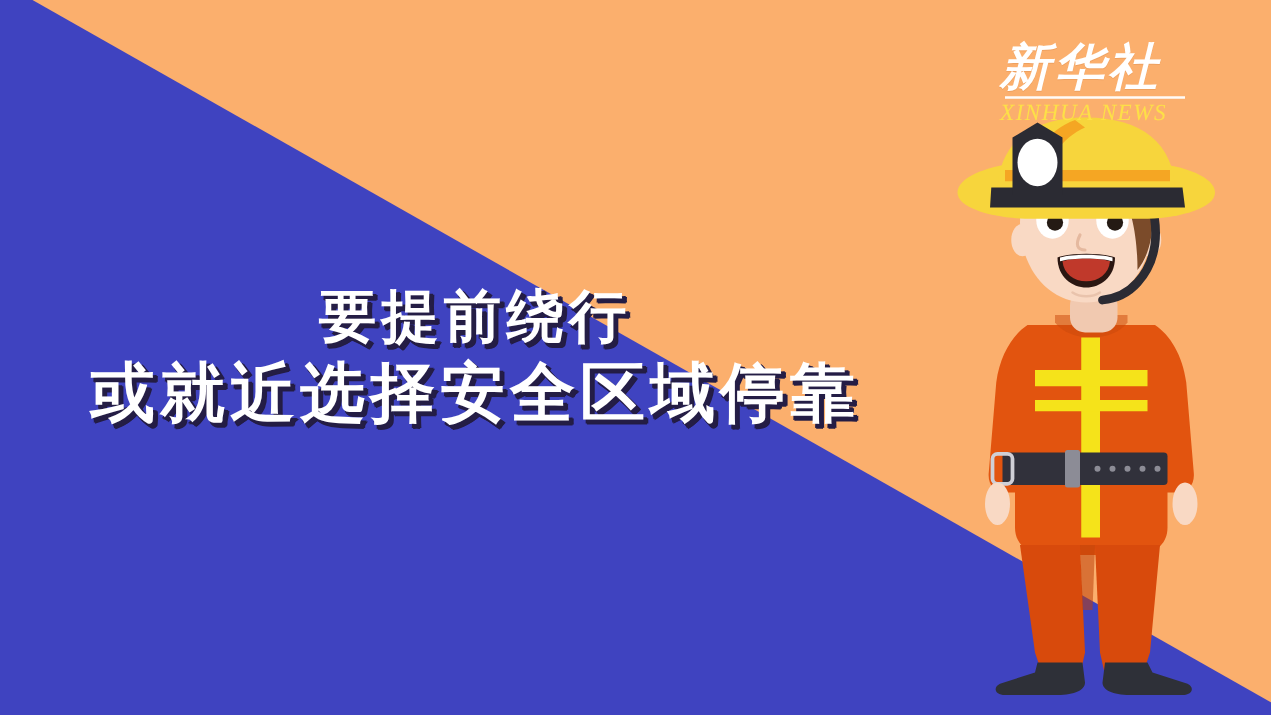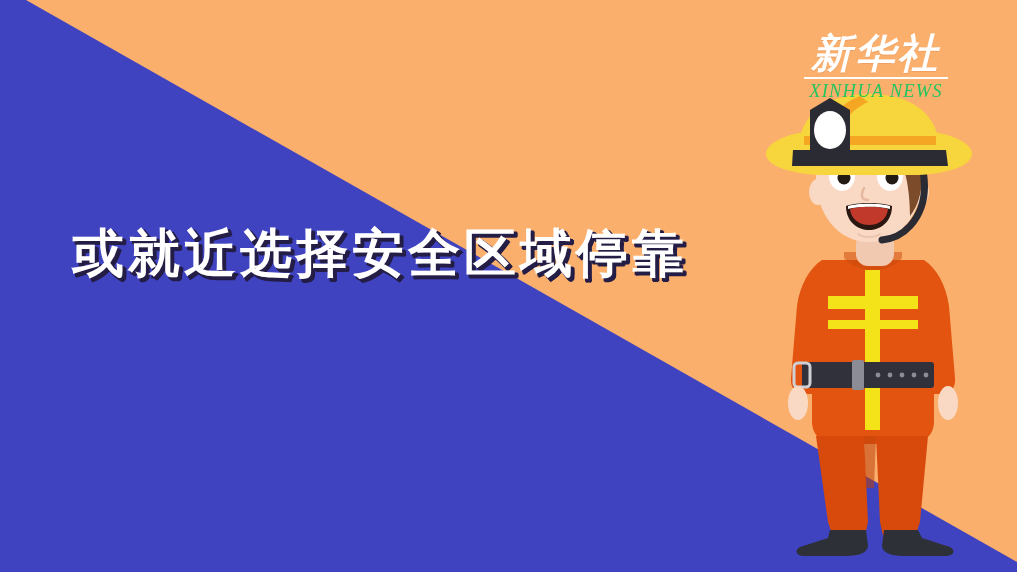--- a/index.html
+++ b/index.html
@@ -21,21 +21,20 @@
     position:absolute; inset:0;
     background:#3F43C0;
     clip-path: polygon(0 0, 26px 0, 1017px 562px, 1017px 572px, 0 572px);
   }
 
   
   .logo{
     position:absolute;
     left:800px; top:33px;
     width:152px;
-    text-align:center;
     z-index:6;
     pointer-events:none;
   }
   .logo-cn{
     font-family:"Liberation Serif","DejaVu Serif",serif;
     font-size:40px;
     font-weight:700;
     font-style:italic;
     color:#ffffff;
     letter-spacing:3px;
@@ -47,21 +46,21 @@
     height:2px;
     background:#ffffff;
     margin:2px 4px 2px 4px;
     opacity:.95;
   }
   .logo-en{
     font-family:"Liberation Serif","DejaVu Serif",serif;
     font-size:18.5px;
     font-style:italic;
     font-weight:400;
-    color:#22c55e;
+    color:#fde047;
     letter-spacing:1.2px;
     white-space:nowrap;
   }
 
   
   .headline{
     position:absolute;
     left:0; top:222px;
     width:760px;
     z-index:5;
@@ -103,20 +102,21 @@
   <div class="bg-orange"></div>
   <div class="bg-blue"></div>
 
   <div class="logo">
     <div class="logo-cn">新华社</div>
     <div class="logo-rule"></div>
     <div class="logo-en">XINHUA NEWS</div>
   </div>
 
   <div class="headline">
+    <div class="hl-line hl-1">要提前绕行</div>
     <div class="hl-line hl-2">或就近选择安全区域停靠</div>
   </div>
 
   <div class="figure">
     <svg viewBox="0 0 230 470" xmlns="http://www.w3.org/2000/svg">
 
       <g>
         <path d="M62,168
                  C 50,176 40,192 37,214
                  L 31,286

